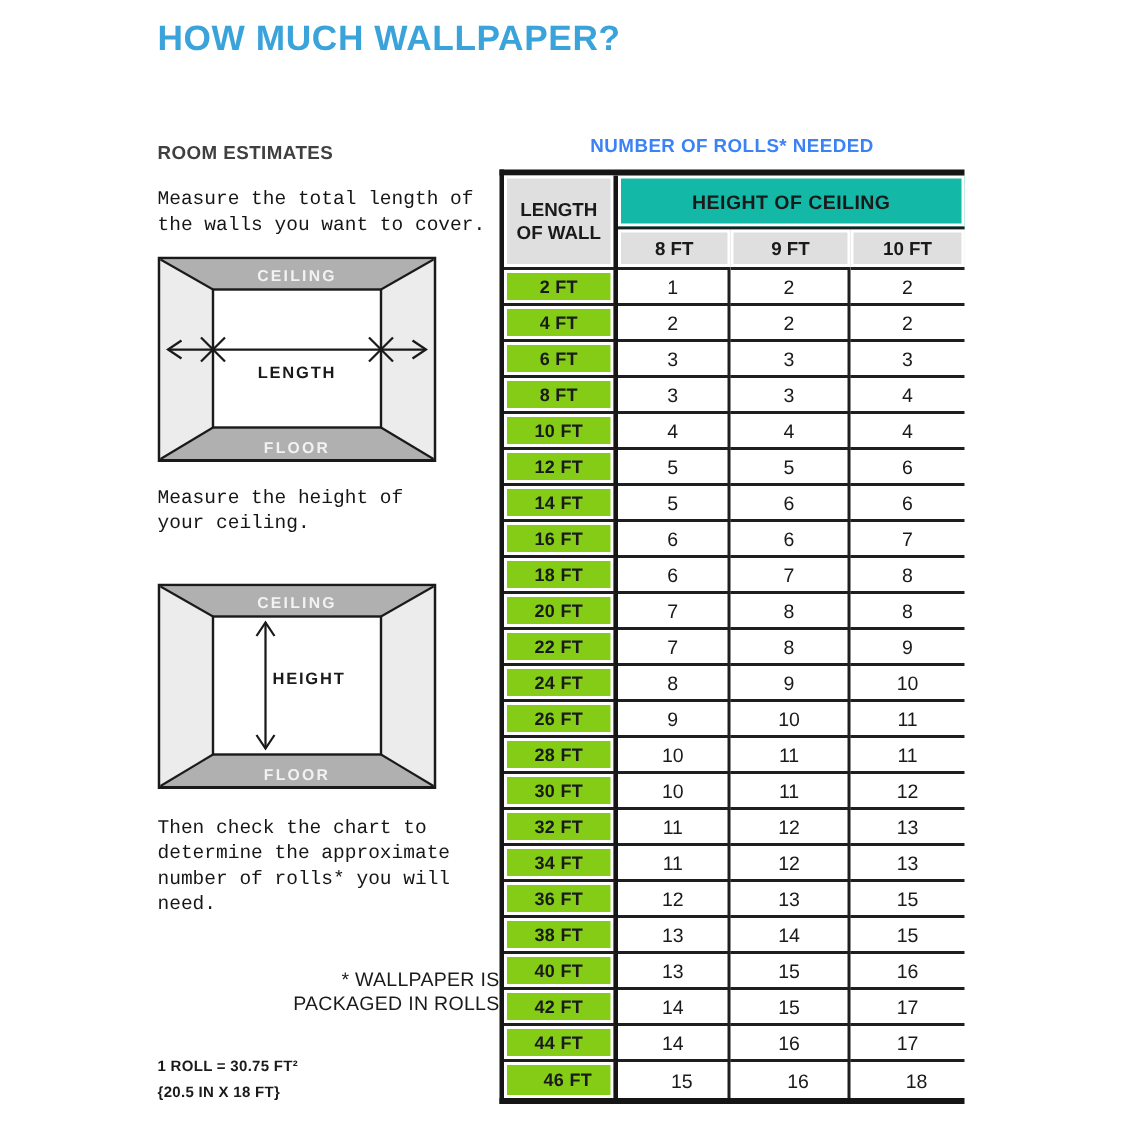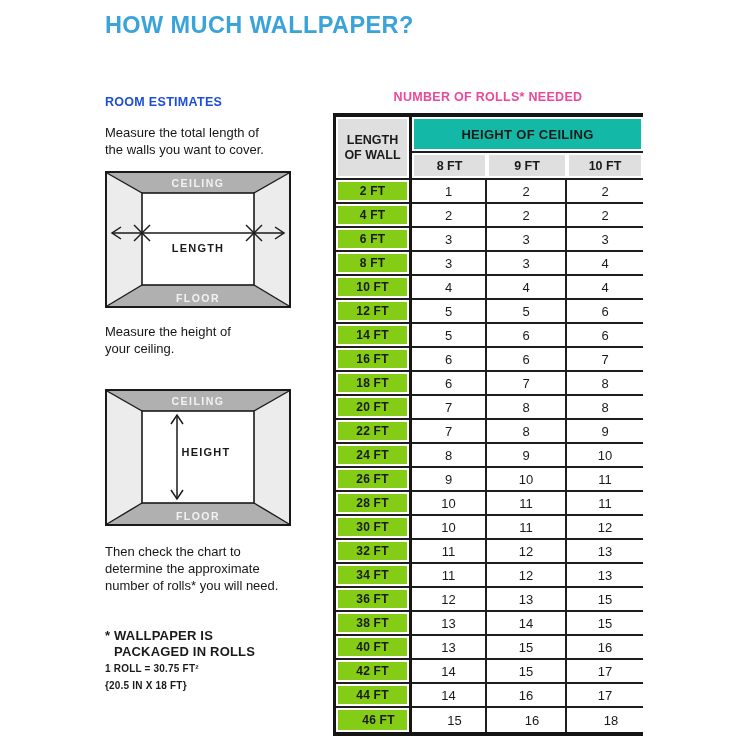--- a/index.html
+++ b/index.html
@@ -8,44 +8,44 @@
     position:relative; width:750px; height:750px; background:#fff;
     font-family:"Liberation Sans", sans-serif; color:#1a1a1a; overflow:hidden;
   }
   .title {
     position:absolute; left:105px; top:12px;
     font-size:23.5px; font-weight:bold; color:#3aa4da; letter-spacing:0.4px;
   }
   
   .left-col { position:absolute; left:105px; top:95px; width:228px; }
   .sec-heading {
-    font-size:12.5px; font-weight:bold; color:#1d4ed8; letter-spacing:0.3px;
+    font-size:12.5px; font-weight:bold; color:#404040; letter-spacing:0.3px;
     margin-bottom:15px;
   }
   .body-text {
-    font-size:13px; line-height:17px; color:#161616; white-space:pre-line;
+    font-size:13px; line-height:17px; color:#161616; white-space:pre-line;font-family:Liberation Mono, monospace;
   }
   .step1 { margin-bottom:13px; }
   .diagram { display:block; margin-bottom:15px; }
   .step2 { margin-bottom:32px; }
   .diagram2 { margin-bottom:17px; }
   .step3 { margin-bottom:34px; }
   .footnote {
-    font-size:13px; line-height:16px; font-weight:bold; white-space:pre-line;
-    padding-left:9px; text-indent:-9px; margin-bottom:1px; letter-spacing:0.2px;
+    font-size:13px; line-height:16px; font-weight:normal; white-space:pre-line;
+    padding-left:9px; text-indent:-9px; margin-bottom:27px; letter-spacing:0.2px;text-align:right;
   }
   .roll-spec {
     font-size:10px; line-height:16.5px; font-weight:bold; white-space:pre-line;
     letter-spacing:0.2px;
   }
   .diag-label { font-weight:bold; letter-spacing:1.2px; }
   
   .right-col { position:absolute; left:333px; top:90px; width:311px; }
   .table-heading {
-    font-size:12.5px; font-weight:bold; color:#ec4899; letter-spacing:0.3px;
+    font-size:12.5px; font-weight:bold; color:#3b82f6; letter-spacing:0.3px;
     text-align:center; width:310px; margin-bottom:9px;
   }
   .rolls-table {
     width:310px;
     border-top:4px solid #151515;
     border-left:3px solid #151515;
     border-bottom:4px solid #151515;
   }
   .thead { display:grid; grid-template-columns:76px 231px; grid-template-rows:36px 27px; }
   .cell { display:flex; align-items:center; justify-content:center; }

